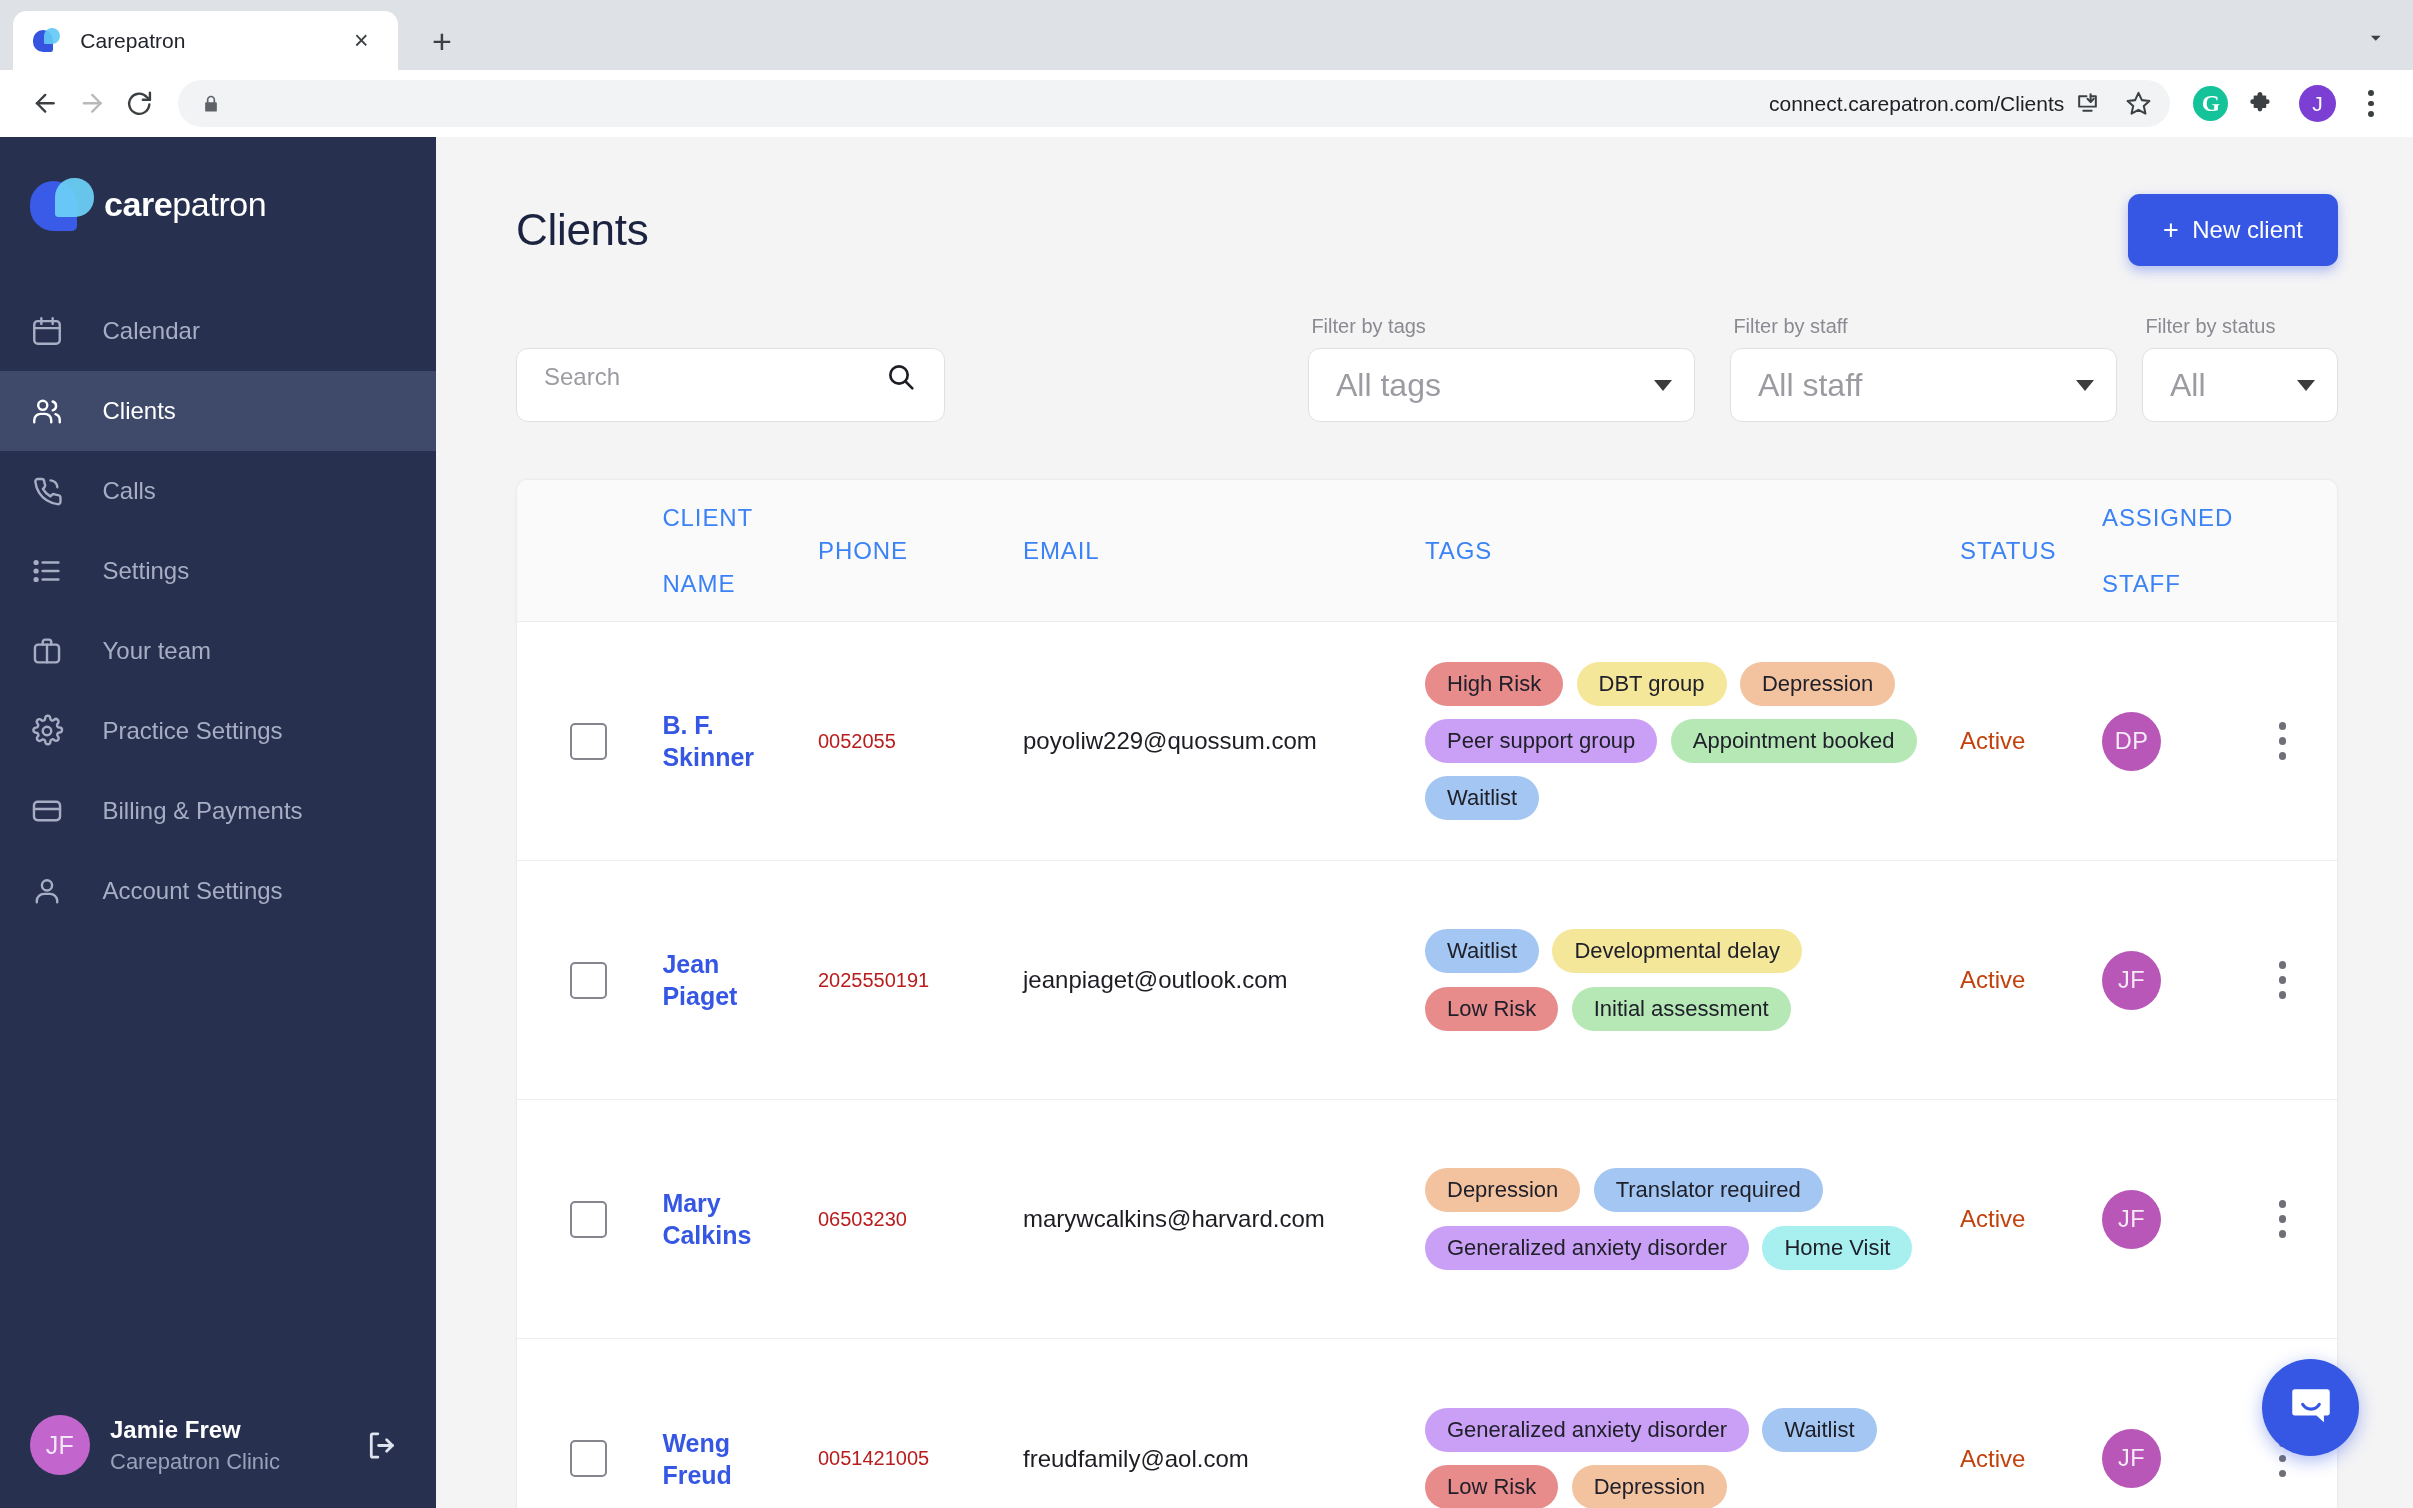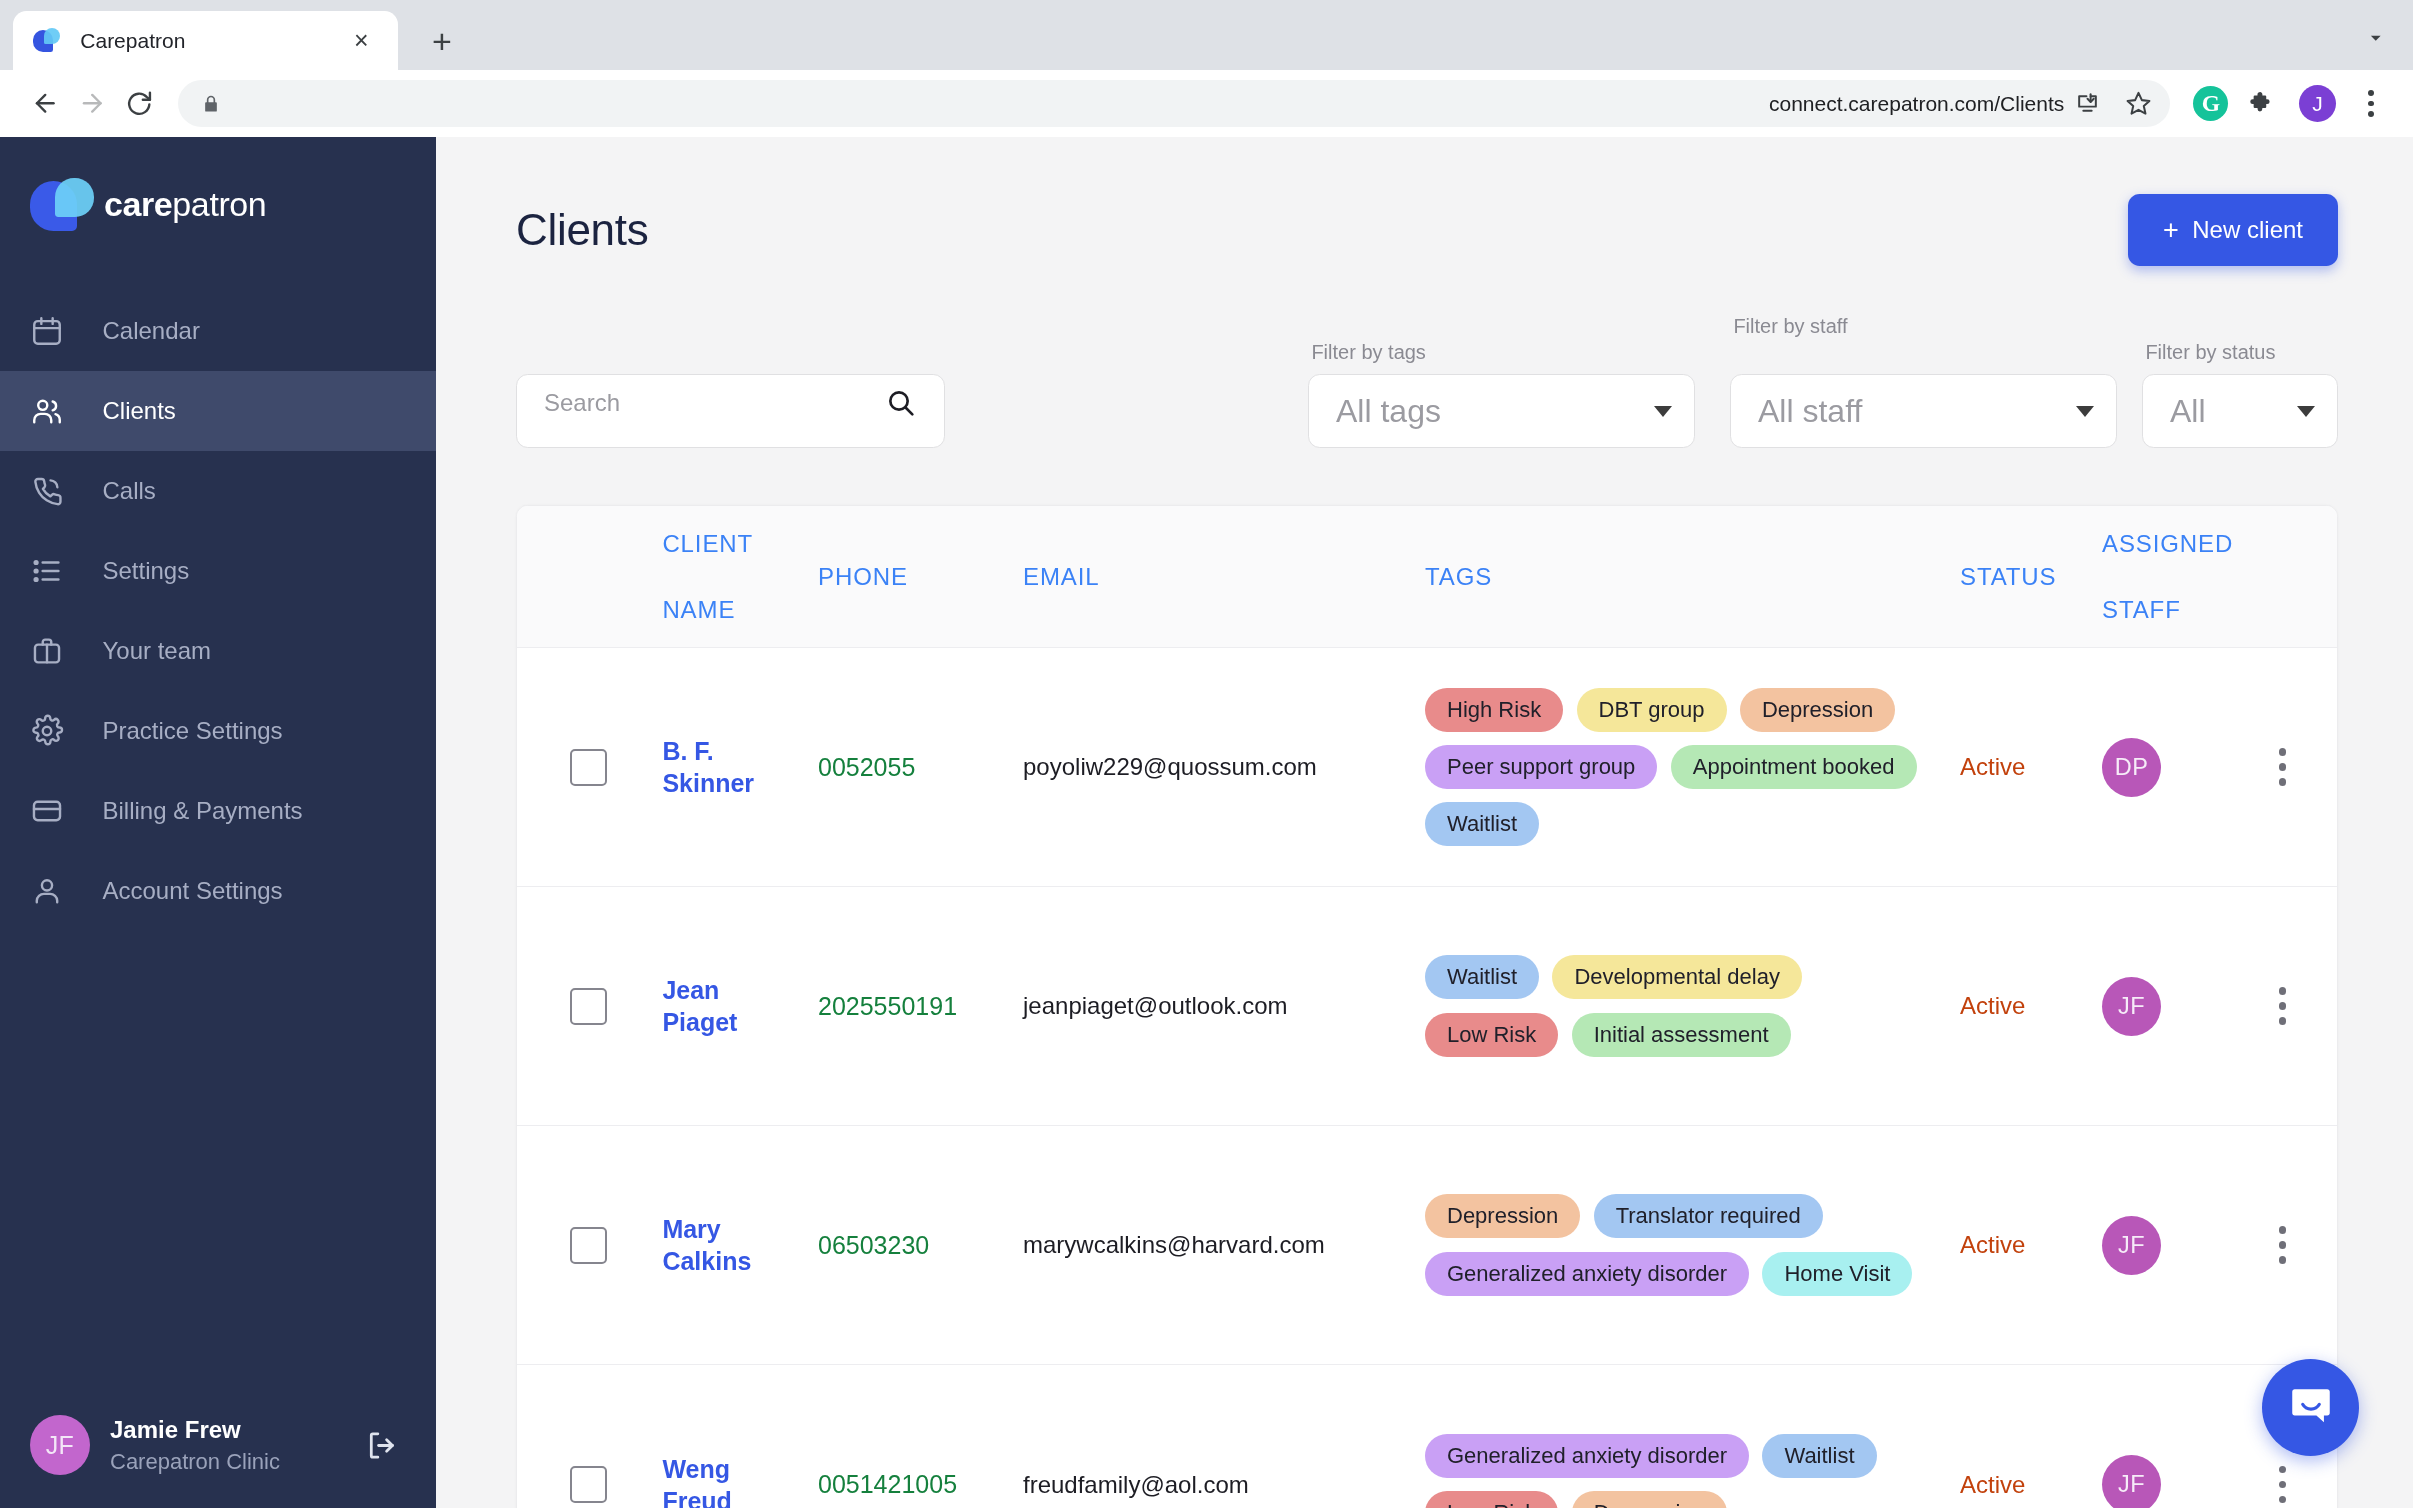--- a/index.html
+++ b/index.html
@@ -164,21 +164,21 @@
   .filter-select {
     height:74px; background:#fff; border:1.3px solid #e0e0e2; border-radius:11.7px;
     display:flex; align-items:center; padding:0 22px 0 27px;
   }
   .filter-select .sel-val { flex:1; font-size:32px; color:#9b9ba1; white-space:nowrap; }
   .filter-select .caret {
     width:0; height:0; border-left:9.2px solid transparent; border-right:9.2px solid transparent;
     border-top:11px solid #3c3c3c; margin-left:18.4px; flex:0 0 18.4px;
   }
   #filter-tags { width:387px; flex:0 0 387px; margin-left:11.7px; }
-  #filter-staff { width:387px; flex:0 0 387px; margin-left:35px;gap:26px; }
+  #filter-staff { width:387px; flex:0 0 387px; margin-left:35px; }
   #filter-status { width:196px; flex:0 0 196px; margin-left:25px; }
 
   
   #table-card {
     margin:57px 75px 0 80px; background:#fff; border-radius:11.7px;
     border:0.8px solid #ececee; overflow:hidden; box-shadow:0 0.8px 2.5px rgba(0,0,0,.04);
   }
   .trow { display:flex; align-items:center; border-bottom:0.8px solid #ededf0; }
   .trow:last-child { border-bottom:none; }
   #table-head { background:#fafafb; height:142px; }
@@ -201,21 +201,21 @@
   #row-2 { height:186px; }
   #row-3 { height:228px; }
   #row-4 { height:226px; }
 
   .checkbox {
     width:37px; height:37px; border:2.1px solid #85858e; border-radius:5px; background:#fff;
   }
   .cell-name {
     font-size:25px; color:#3557e4; font-weight:700; line-height:1.28; padding-left:3.4px;
   }
-  .cell-phone { font-size:25px; color:#15803d; }
+  .cell-phone { font-size:20px; color:#b91c1c; }
   .cell-email { font-size:24px; color:#1d1d24; white-space:nowrap; }
   .cell-status { font-size:24px; color:#c2410c; }
   .tagwrap { display:flex; flex-wrap:wrap; gap:13.4px; max-width:637px; }
   .tag {
     border-radius:22px; padding:0 22px; height:44px; display:inline-flex; align-items:center;
     font-size:22px; color:#20202a; white-space:nowrap;
   }
   .staff-avatar {
     width:59px; height:59px; border-radius:50%; display:flex; align-items:center;
     justify-content:center; color:#f6ecf8; font-size:23.5px; letter-spacing:0.4px;

